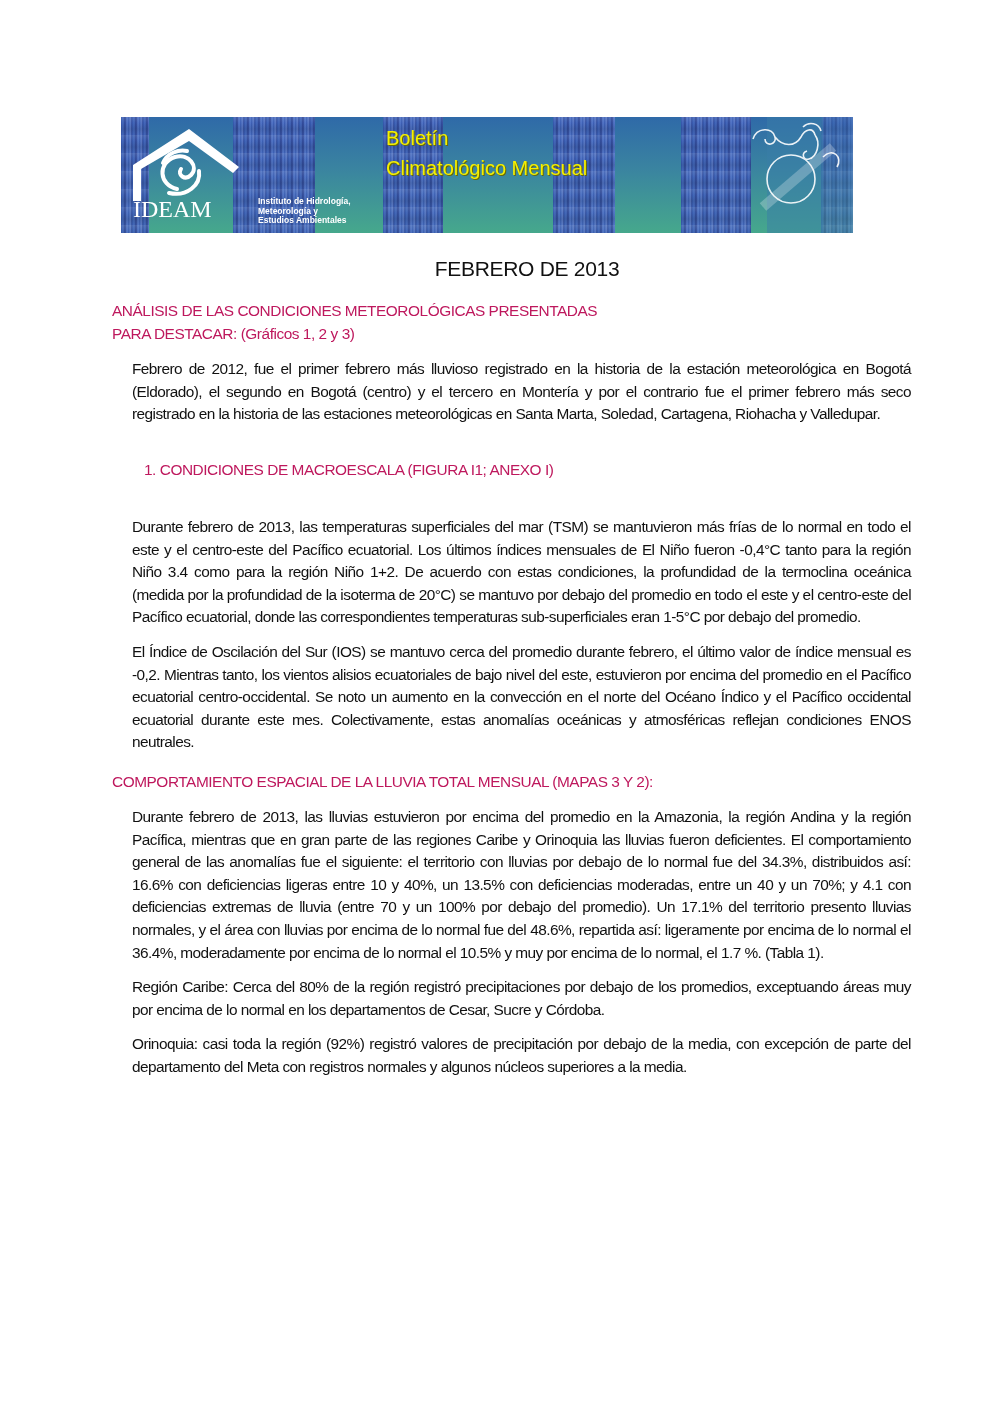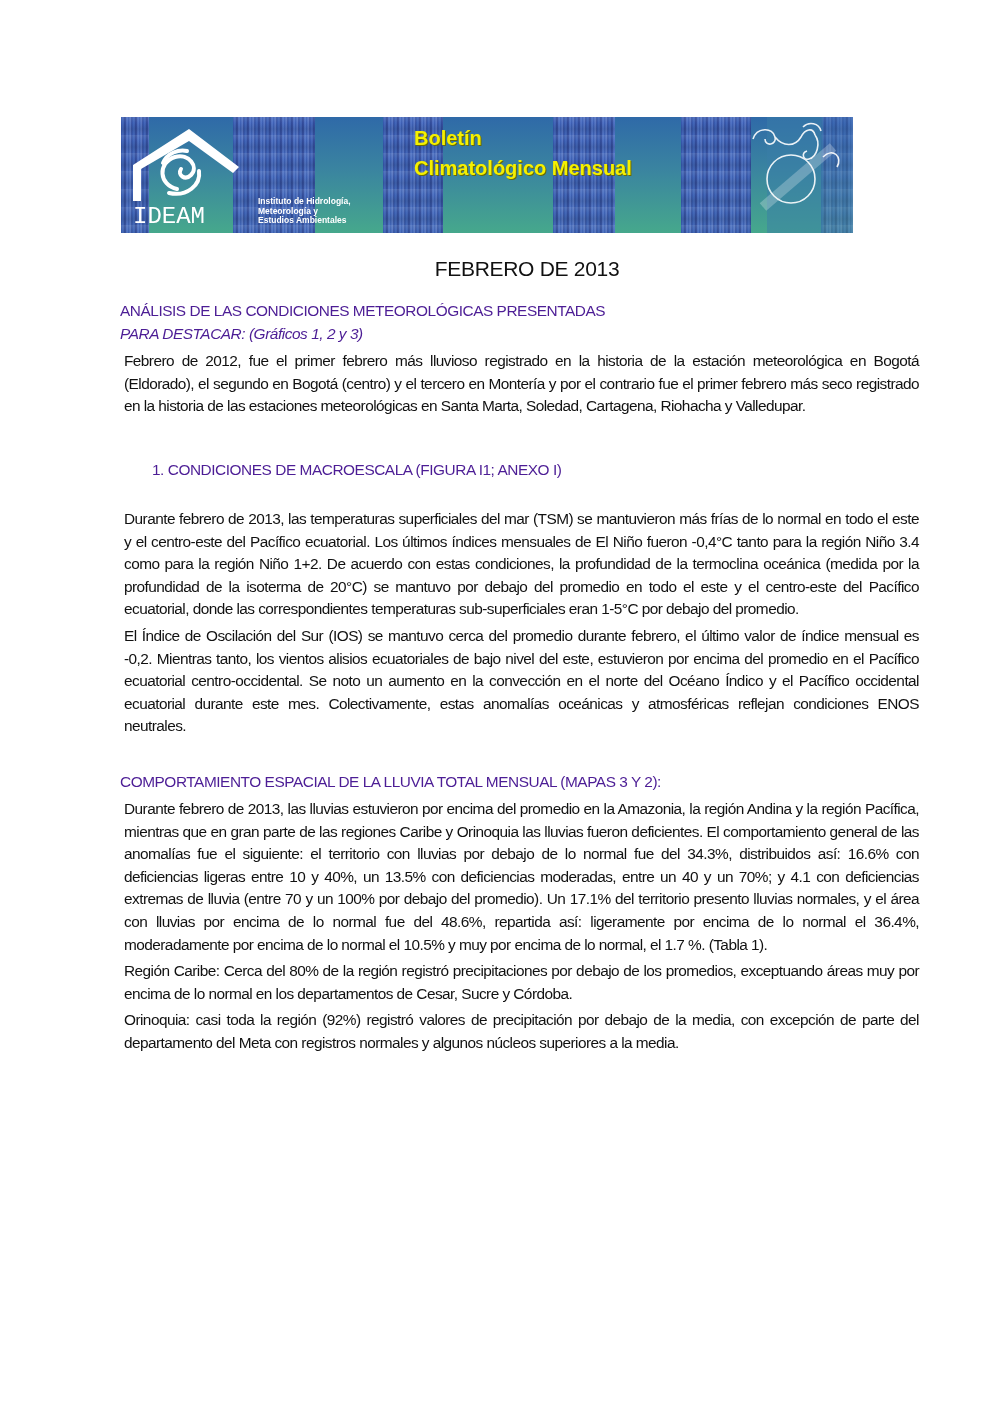--- a/index.html
+++ b/index.html
@@ -48,22 +48,22 @@
   .logo-roof {
     position: absolute;
     left: 8px;
     top: 6px;
     width: 120px;
     height: 80px;
   }
   .logo-text {
     position: absolute;
     left: 12px;
-    top: 88px;
-    font-family: Liberation Mono, monospace;
+    top: 80px;
+    font-family: Liberation Serif, serif;
     font-size: 24px;
     color: #ffffff;
     letter-spacing: 0px;
     line-height: 1;
   }
   .logo-sub {
     position: absolute;
     left: 98px;
     top: 80px;
     font-family: "Liberation Sans", sans-serif;
@@ -72,26 +72,25 @@
     line-height: 9.5px;
     color: #ffffff;
     white-space: pre;
     margin-left: 39px;
   }
   .banner-title {
     position: absolute;
     left: 265px;
     top: 6px;
     font-family: "Liberation Sans", sans-serif;
-    font-weight: bold;
+    font-weight: normal;
     color: #f5f000;
     font-size: 20px;
     line-height: 30px;
     text-shadow: 1px 1px 0 #6a6a00;
-    margin-left: 28px;
   }
   .banner-title div { white-space: nowrap; }
   .deco {
     position: absolute;
     right: 0;
     top: 0;
     width: 110px;
     height: 116px;
   }
   .center {
@@ -100,41 +99,41 @@
     width: 1000px;
     text-align: center;
     font-size: 21px;
     color: #111;
     font-family: "Liberation Sans", sans-serif;
     letter-spacing: -0.3px;
     padding-left: 27px;
   }
   .line {
     position: absolute;
-    left: 120px;
+    left: 112px;
     font-size: 15.4px;
-    color: #4c1d95;
+    color: #be185d;
     white-space: nowrap;
     font-family: "Liberation Sans", sans-serif;
     letter-spacing: -0.45px;
     text-align: right;
   }
   .para {
     position: absolute;
     left: 120px;
     width: 803px;
     font-size: 15.4px;
     line-height: 22.6px;
     color: #111;
     text-align: justify;
     font-family: "Liberation Sans", sans-serif;
     letter-spacing: -0.55px;
     word-spacing: 0px;
   }
-  .para p { margin: 4px; }
+  .para p { margin: 12px; }
 </style>
 </head>
 <body>
 
 <div class="page">
 
   <div class="banner">
     <div class="stripe" style="left:0;width:28px;"></div>
     <div class="stripe" style="left:112px;width:82px;"></div>
     <div class="stripe" style="left:262px;width:60px;"></div>
@@ -170,21 +169,21 @@
         <path d="M72,18 C78,26 74,40 66,42 C60,44 58,36 64,34"></path>
         <path d="M60,10 C66,4 76,6 78,14"></path>
         <path d="M80,40 C90,30 100,40 94,50"></path>
       </g>
     </svg>
   </div>
 
   <div class="center" style="top:257px;">FEBRERO DE 2013</div>
 
   <div class="line" style="top:302px;">ANÁLISIS DE LAS CONDICIONES METEOROLÓGICAS PRESENTADAS</div>
-  <div class="line" style="top:325px;font-style:italic;">PARA DESTACAR: (Gráficos 1, 2 y 3)</div>
+  <div class="line" style="top:325px;">PARA DESTACAR: (Gráficos 1, 2 y 3)</div>
   <div class="para" style="top:346px;">
     <p>Febrero de 2012, fue el primer febrero más lluvioso registrado en la historia de la estación meteorológica en Bogotá (Eldorado), el segundo en Bogotá (centro) y el tercero en Montería y por el contrario fue el primer febrero más seco registrado en la historia de las estaciones meteorológicas en Santa Marta, Soledad, Cartagena, Riohacha y Valledupar.</p>
   </div>
 
   <div class="line" style="top:461px;margin-left:32px;">1. CONDICIONES DE MACROESCALA (FIGURA I1; ANEXO I)</div>
   <div class="para" style="top:504px;">
     <p>Durante febrero de 2013, las temperaturas superficiales del mar (TSM) se mantuvieron más frías de lo normal en todo el este y el centro-este del Pacífico ecuatorial. Los últimos índices mensuales de El Niño fueron -0,4°C tanto para la región Niño 3.4 como para la región Niño 1+2. De acuerdo con estas condiciones, la profundidad de la termoclina oceánica (medida por la profundidad de la isoterma de 20°C) se mantuvo por debajo del promedio en todo el este y el centro-este del Pacífico ecuatorial, donde las correspondientes temperaturas sub-superficiales eran 1-5°C por debajo del promedio.</p>
     <p>El Índice de Oscilación del Sur (IOS) se mantuvo cerca del promedio durante febrero, el último valor de índice mensual es -0,2. Mientras tanto, los vientos alisios ecuatoriales de bajo nivel del este, estuvieron por encima del promedio en el Pacífico ecuatorial centro-occidental. Se noto un aumento en la convección en el norte del Océano Índico y el Pacífico occidental ecuatorial durante este mes. Colectivamente, estas anomalías oceánicas y atmosféricas reflejan condiciones ENOS neutrales.</p>
   </div>
 

